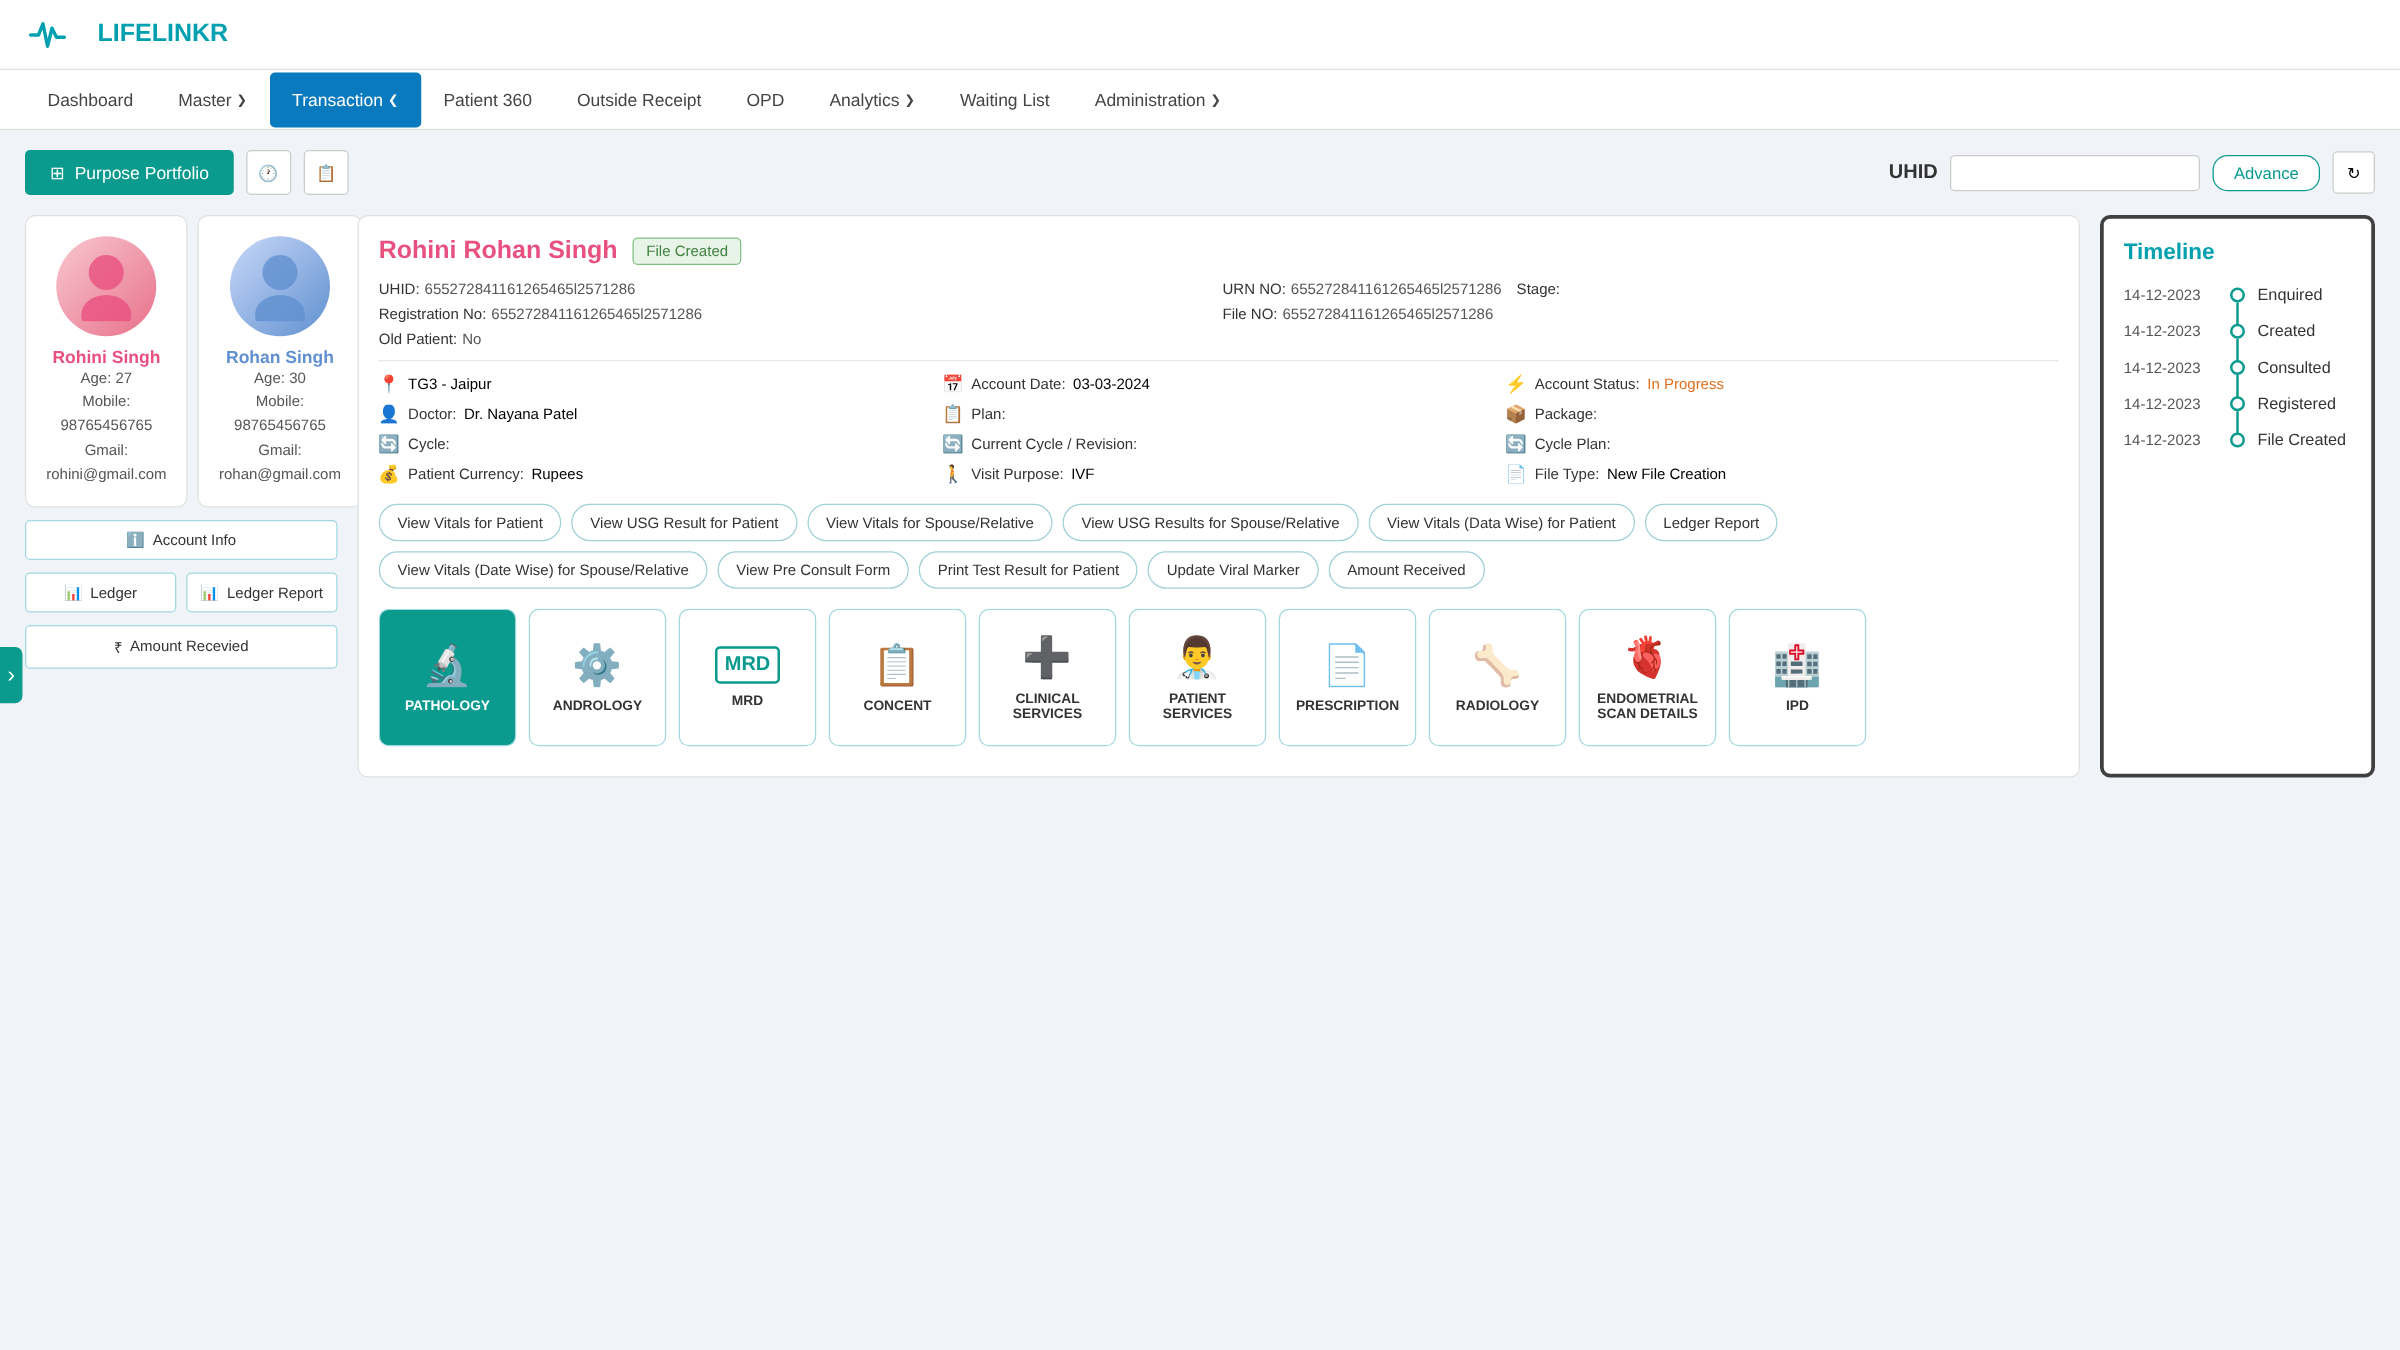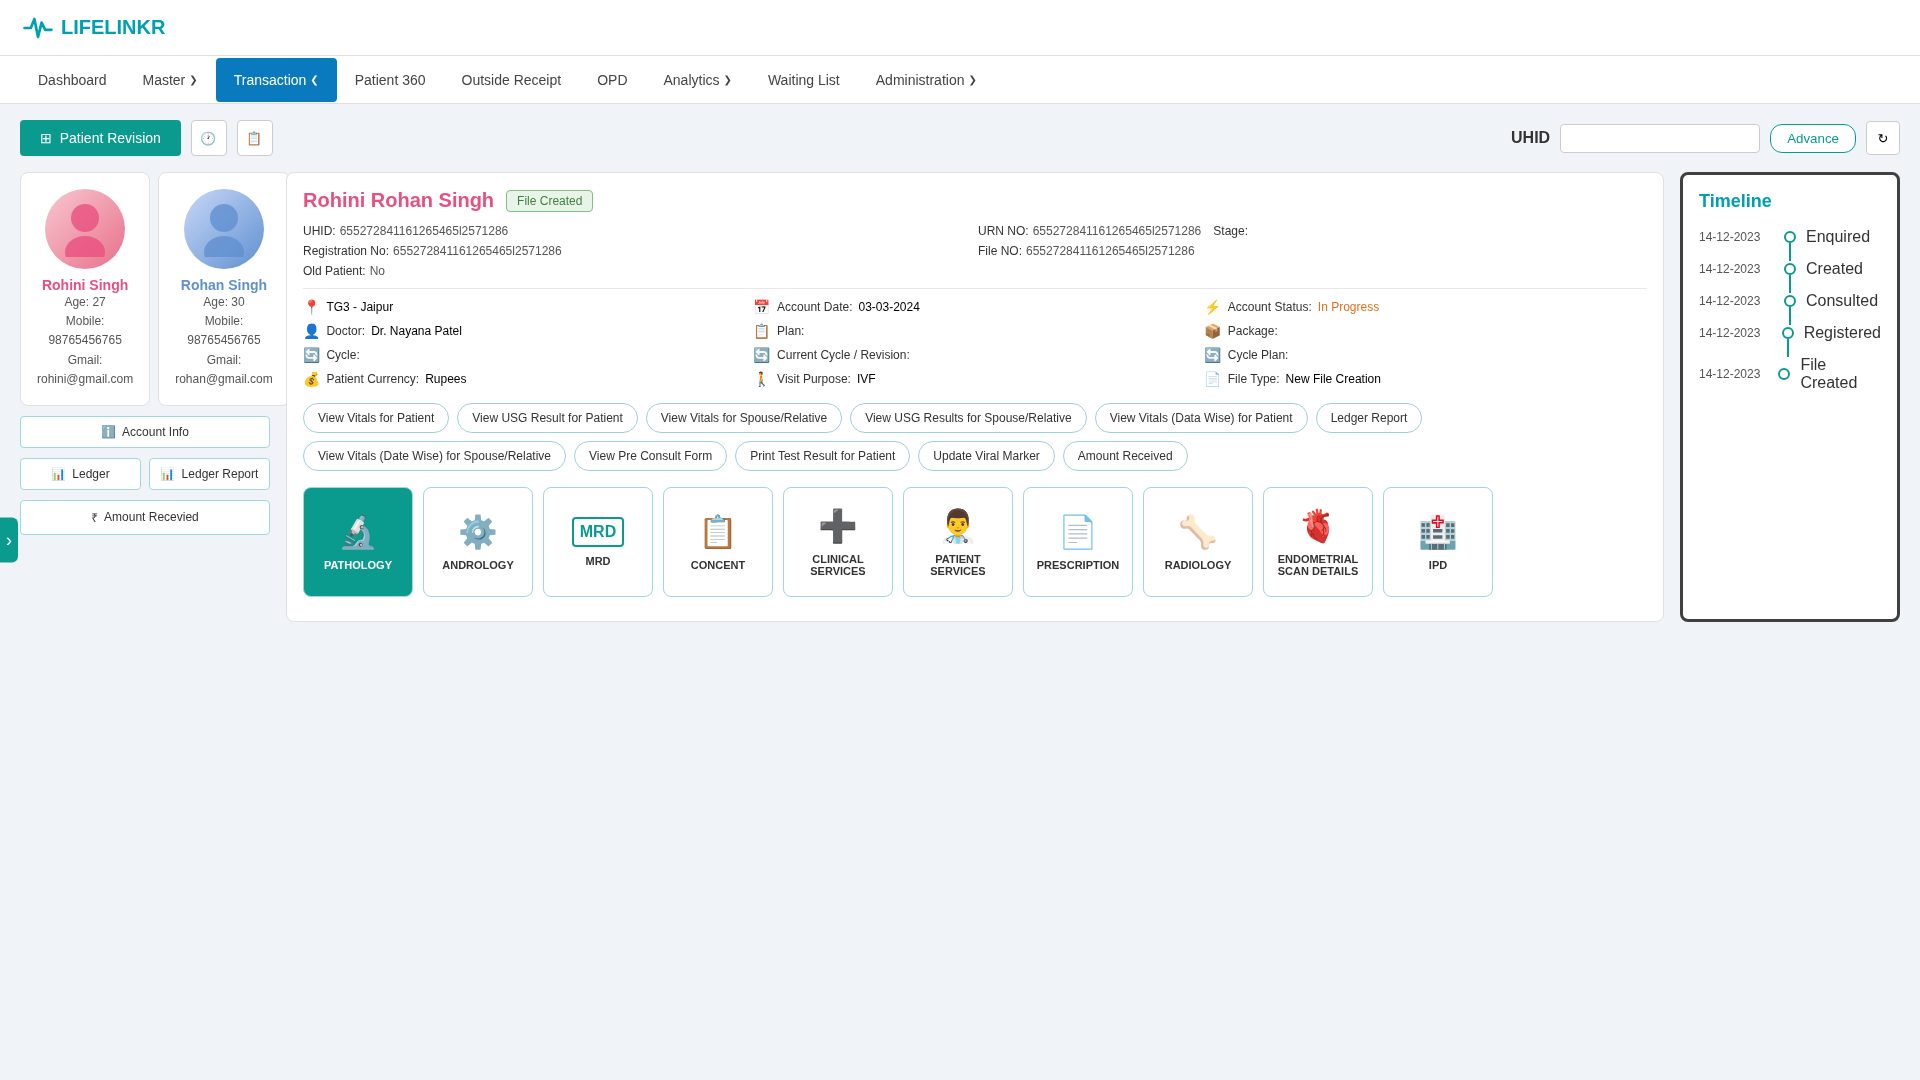--- a/index.html
+++ b/index.html
@@ -1,20 +1,20 @@
 <!DOCTYPE html>
 <html><head>
   <meta charset="utf-8">
   <style>
     * { box-sizing: border-box; margin: 0; padding: 0; }
     body { font-family: Arial, sans-serif; background: #f0f4f8; font-size: 13px; overflow-x: hidden; }
 
     
     .header { background: white; display: flex; align-items: center; justify-content: space-between; padding: 8px 20px; border-bottom: 1px solid #e0e0e0; height: 56px; }
-    .logo { display: flex; align-items: center; gap: 5px; font-weight: bold; font-size: 20px; color: #00a0b0; }
+    .logo { display: flex; align-items: center; gap: 22px; font-weight: bold; font-size: 20px; color: #00a0b0; }
     .logo-icon { width: 36px; height: 36px; }
     .header-right { display: flex; align-items: center; gap: 10px; }
     .queue-btn { border: 1px solid #ccc; background: white; padding: 6px 16px; border-radius: 4px; cursor: pointer; font-size: 13px; }
     .date-range { border: 1px solid #ccc; background: white; padding: 6px 16px; border-radius: 4px; font-size: 13px; }
     .notif-btn { width: 36px; height: 36px; border-radius: 50%; border: none; background: #f0f4f8; cursor: pointer; display: flex; align-items: center; justify-content: center; position: relative; }
     .notif-dot { width: 10px; height: 10px; background: #e74c3c; border-radius: 50%; position: absolute; top: 2px; right: 2px; }
     .avatar-btn { width: 36px; height: 36px; border-radius: 50%; background: #b0b8c0; border: none; cursor: pointer; }
 
     
     .nav { background: white; display: flex; align-items: center; padding: 0 20px; border-bottom: 1px solid #e0e0e0; height: 48px; text-align: right; }
@@ -74,21 +74,21 @@
     .action-tag { border: 1px solid #a0d0d8; background: white; color: #333; padding: 7px 14px; border-radius: 20px; cursor: pointer; font-size: 12px; white-space: nowrap; }
 
     
     .timeline-panel { background: white; border-radius: 8px; padding: 16px; border: 3px solid #404040; }
     .timeline-title { font-size: 18px; font-weight: bold; color: #00a0b0; margin-bottom: 16px; }
     .timeline-item { display: flex; align-items: center; gap: 10px; margin-bottom: 14px; }
     .timeline-date { font-size: 12px; color: #555; width: 75px; }
     .timeline-dot { width: 12px; height: 12px; border-radius: 50%; border: 2px solid #0a9b8e; background: white; flex-shrink: 0; position: relative; }
     .timeline-dot::before { content: ''; position: absolute; top: 10px; left: 3px; width: 2px; height: 18px; background: #0a9b8e; }
     .timeline-item:last-child .timeline-dot::before { display: none; }
-    .timeline-label { font-size: 16px; color: #333; }
+    .timeline-label { font-size: 13px; color: #333; }
 
     
     .services-row { display: flex; gap: 10px; margin-top: 16px; overflow-x: auto; padding-bottom: 8px; }
     .service-card { display: flex; flex-direction: column; align-items: center; justify-content: center; width: 110px; min-width: 110px; height: 110px; border-radius: 8px; border: 1px solid #a0d8e0; background: white; cursor: pointer; padding: 10px; }
     .service-card.active { background: #0a9b8e; color: white; }
     .service-card.active .service-label { color: white; }
     .service-icon { font-size: 32px; margin-bottom: 8px; color: #0a9b8e; }
     .service-card.active .service-icon { color: white; }
     .service-label { font-size: 11px; font-weight: bold; text-align: center; color: #333; }
 
@@ -121,21 +121,21 @@
       <div class="nav-item">Waiting List</div>
       <div class="nav-item">Administration<span class="nav-chevron">❯</span></div>
     </div>
 </div>
 
 <div class="main">
 
   <div class="toolbar">
     <button class="portfolio-btn">
       <span>⊞</span>
-      <span>Patient Revision</span>
+      <span>Purpose Portfolio</span>
     </button>
     <div class="icon-btn">
       <span>🕐</span>
     </div>
     <div class="icon-btn">
       <span>📋</span>
     </div>
     <div class="toolbar-right">
       <span class="uhid-label">UHID</span>
       <input class="uhid-input" type="text" style="">

